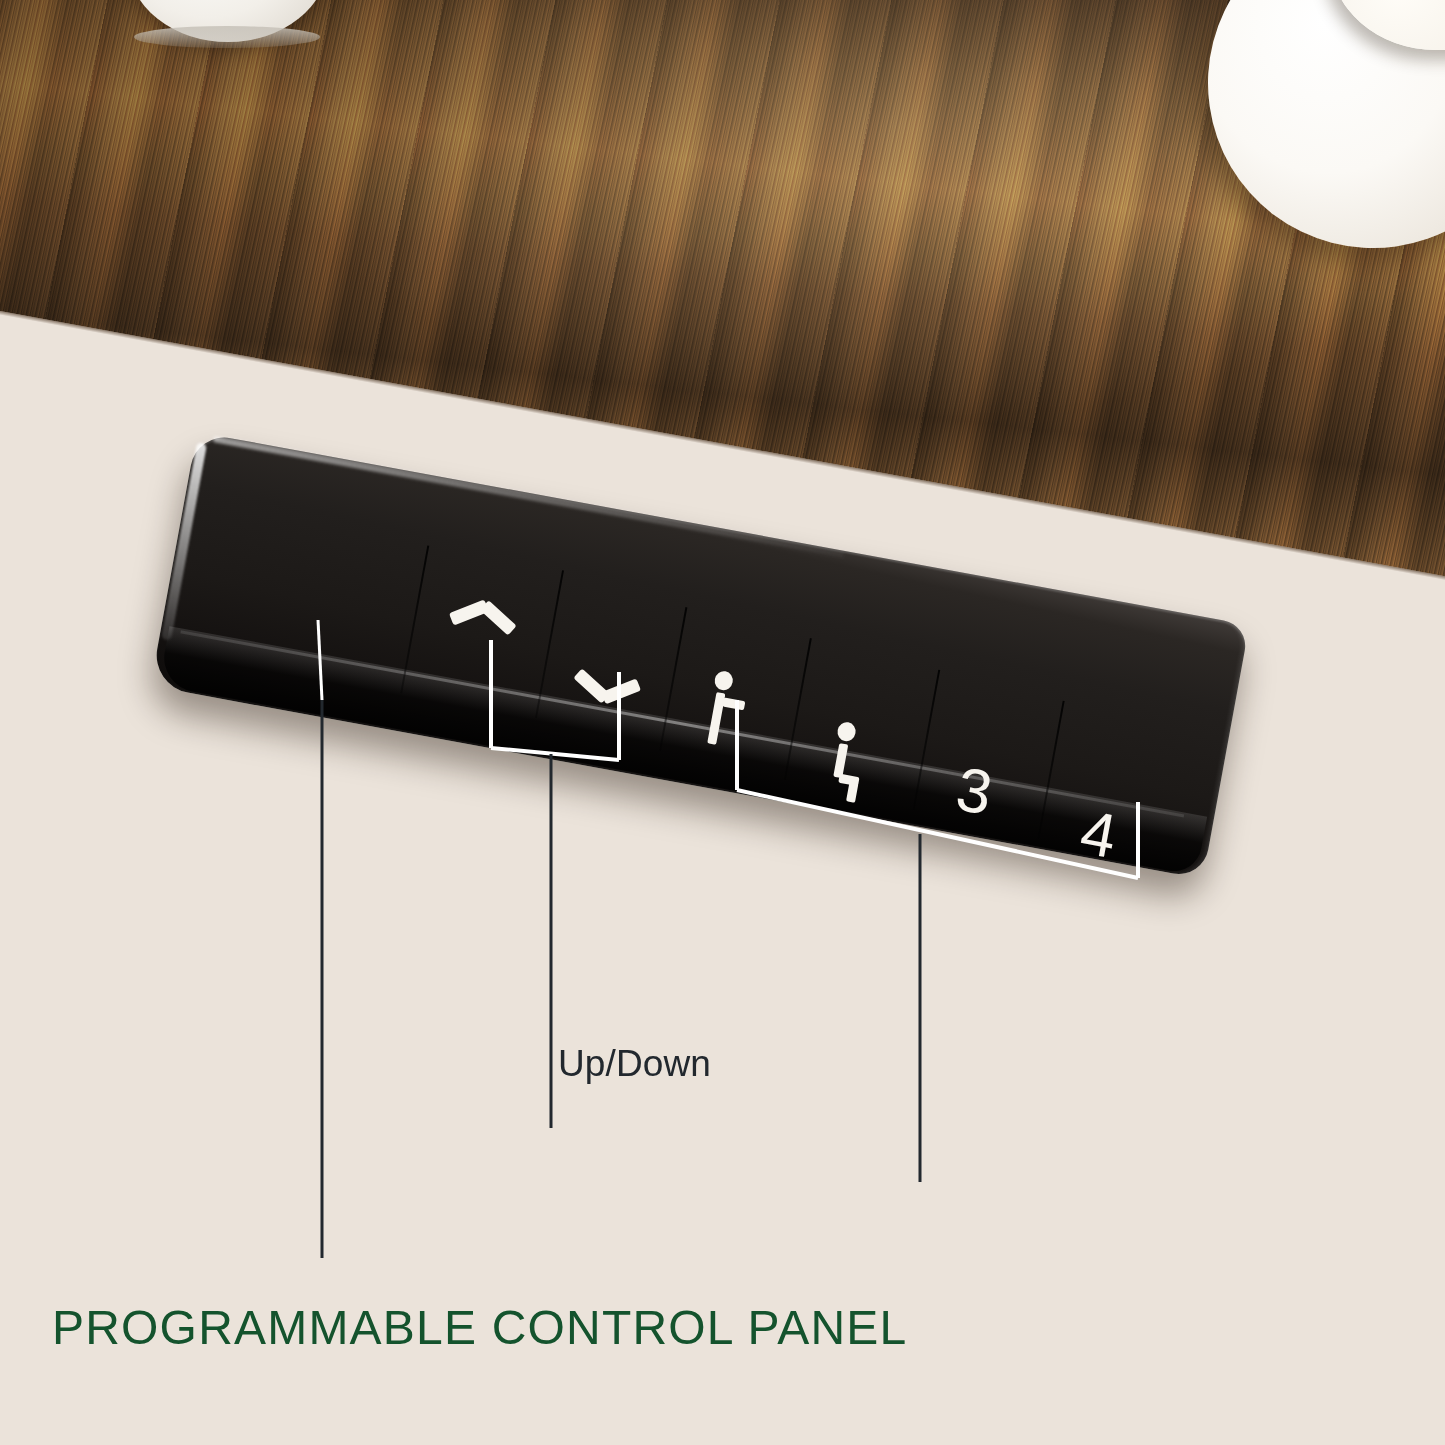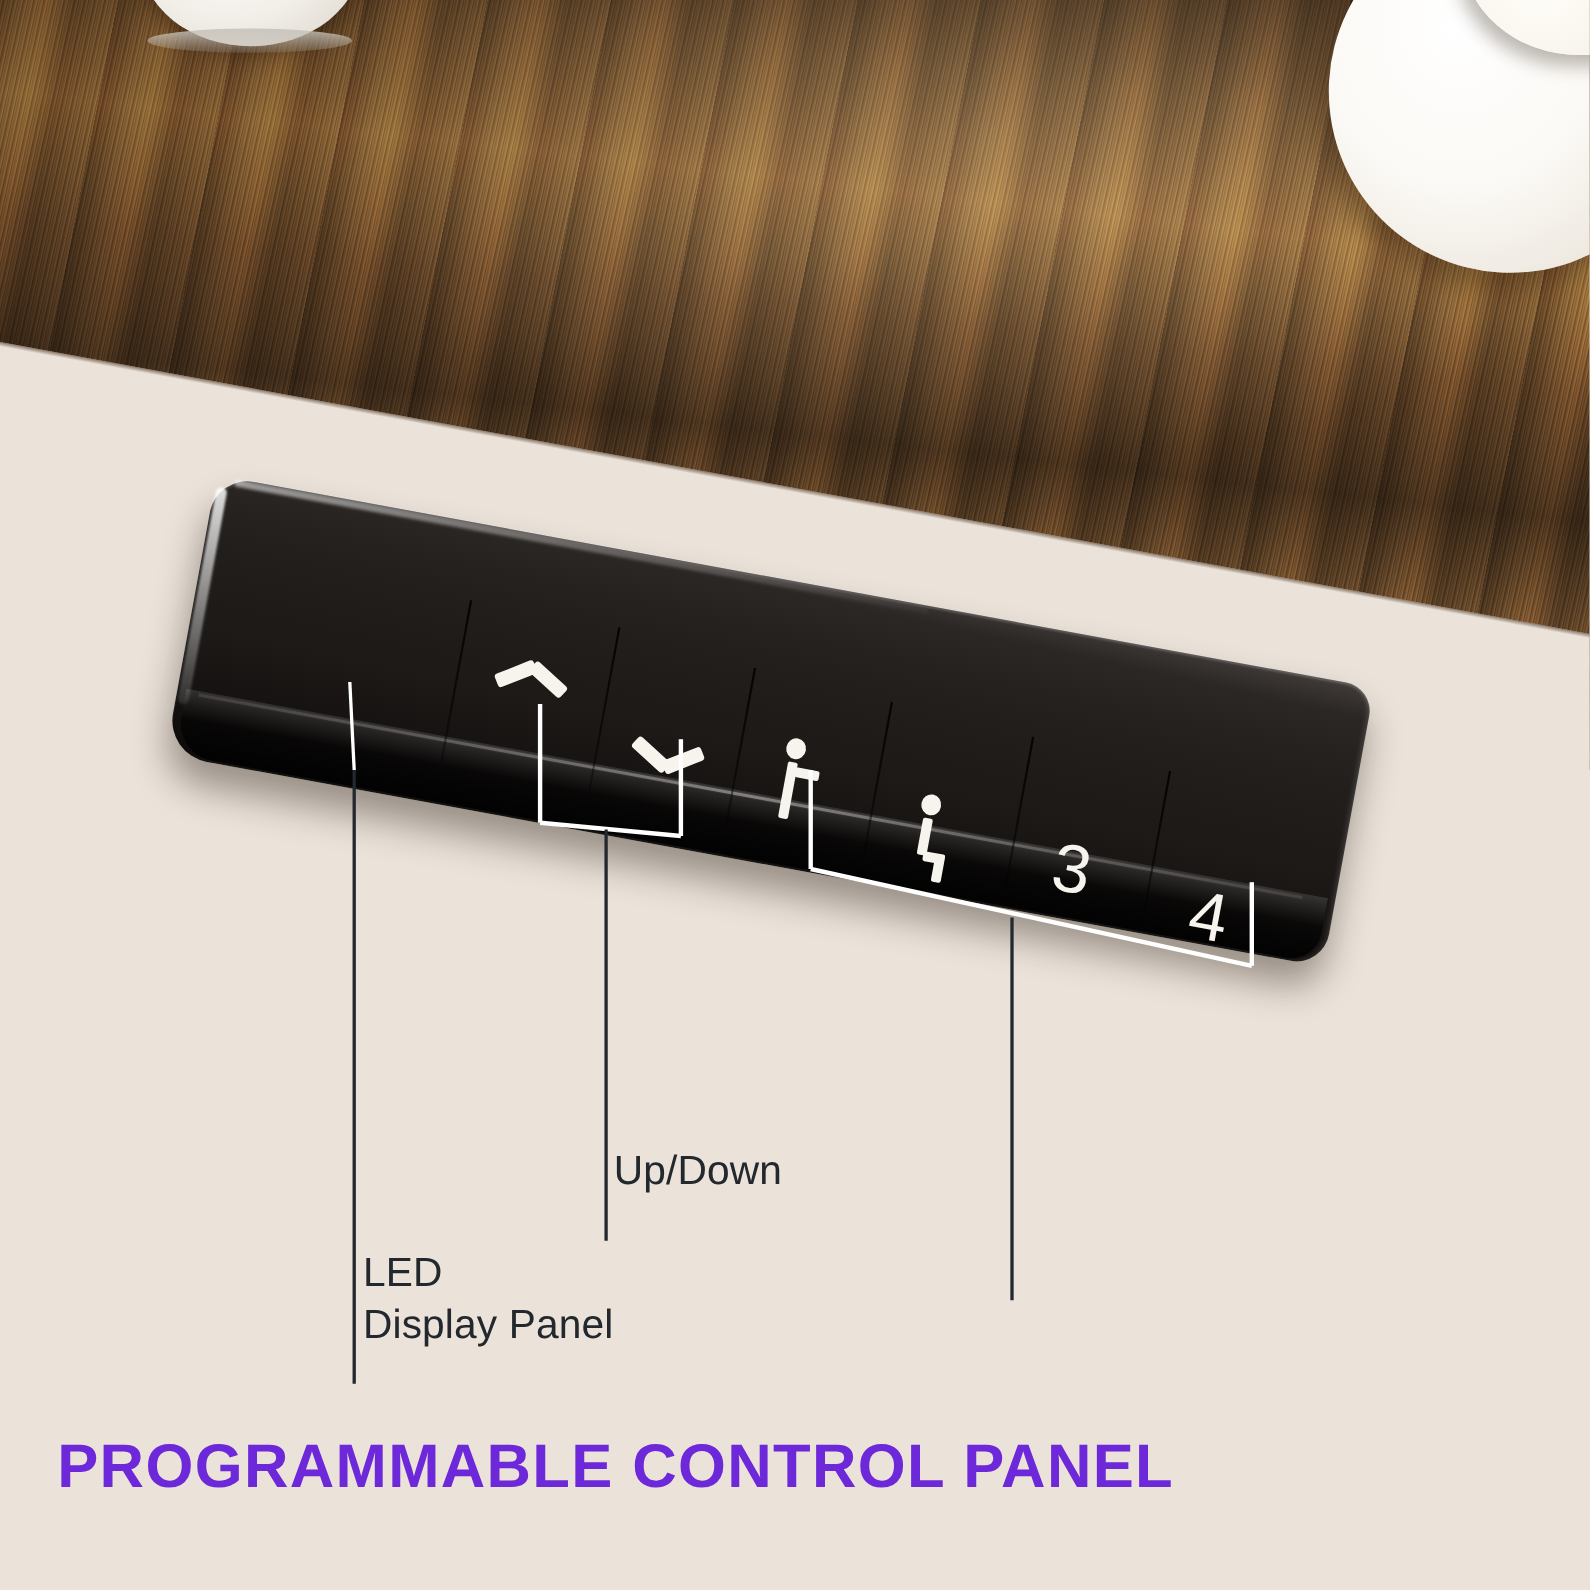--- a/index.html
+++ b/index.html
@@ -198,24 +198,24 @@
     white-space:pre-line;
   }
   #label-led     { left:330px; top:1133px; }
   #label-updown  { left:558px; top:1040px; }
   #label-memory  { left:930px; top:1062px; }
 
   
   #headline {
     position:absolute; left:52px; top:1300px;
     font-family:"Liberation Sans", sans-serif;
-    font-size:56px;
-    font-weight:bold;
+    font-size:48px;
+    font-weight:normal;
     letter-spacing:1.2px;
-    color:#6d28d9;
+    color:#14532d;
   }
 </style>
 </head>
 <body>
 
 <div id="stage">
 
   <div class="desk-wrap">
     <div class="desk-top"></div>
     <div class="desk-shade-top"></div>
@@ -287,19 +287,17 @@
     <line x1="619" y1="672" x2="619" y2="760" stroke="#ffffff" stroke-width="4"></line>
     <line x1="491" y1="748" x2="619" y2="760" stroke="#ffffff" stroke-width="4"></line>
     <line x1="551" y1="754" x2="551" y2="1128" stroke="#22282e" stroke-width="3"></line>
 
     <line x1="737" y1="700" x2="737" y2="790" stroke="#ffffff" stroke-width="4"></line>
     <line x1="1138" y1="802" x2="1138" y2="878" stroke="#ffffff" stroke-width="4"></line>
     <line x1="737" y1="790" x2="1138" y2="878" stroke="#ffffff" stroke-width="4"></line>
     <line x1="920" y1="834" x2="920" y2="1182" stroke="#22282e" stroke-width="3"></line>
   </svg>
 
-  <div class="callout" id="label-led">LED
-Display Panel</div>
   <div class="callout" id="label-updown">Up/Down</div>
 
   <div id="headline">PROGRAMMABLE CONTROL PANEL</div>
 
 </div>
 
 </body></html>

